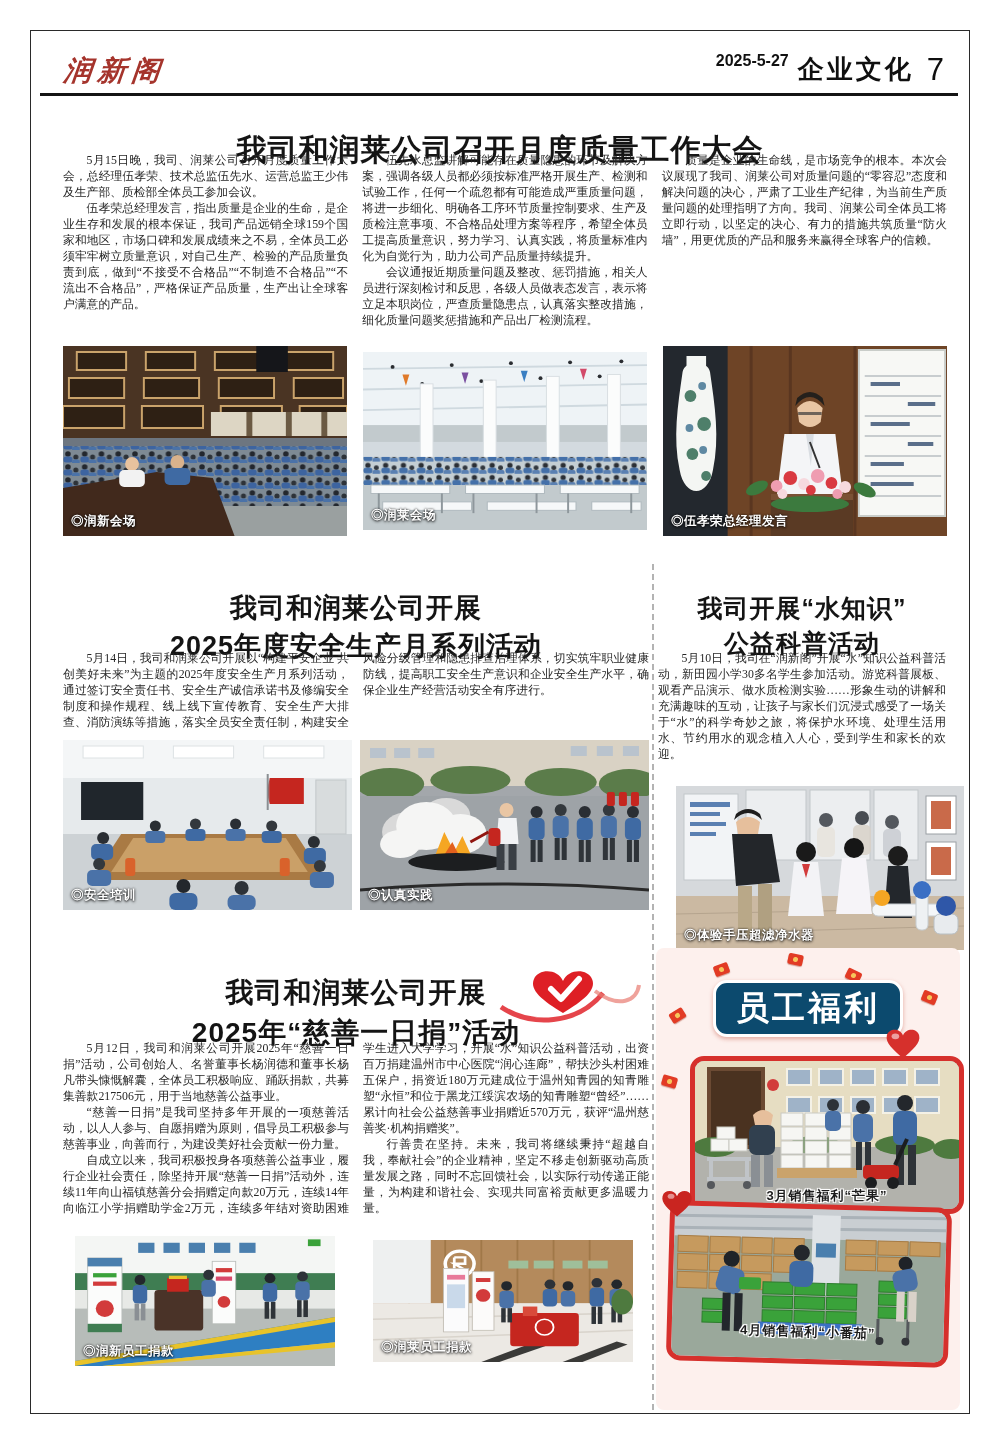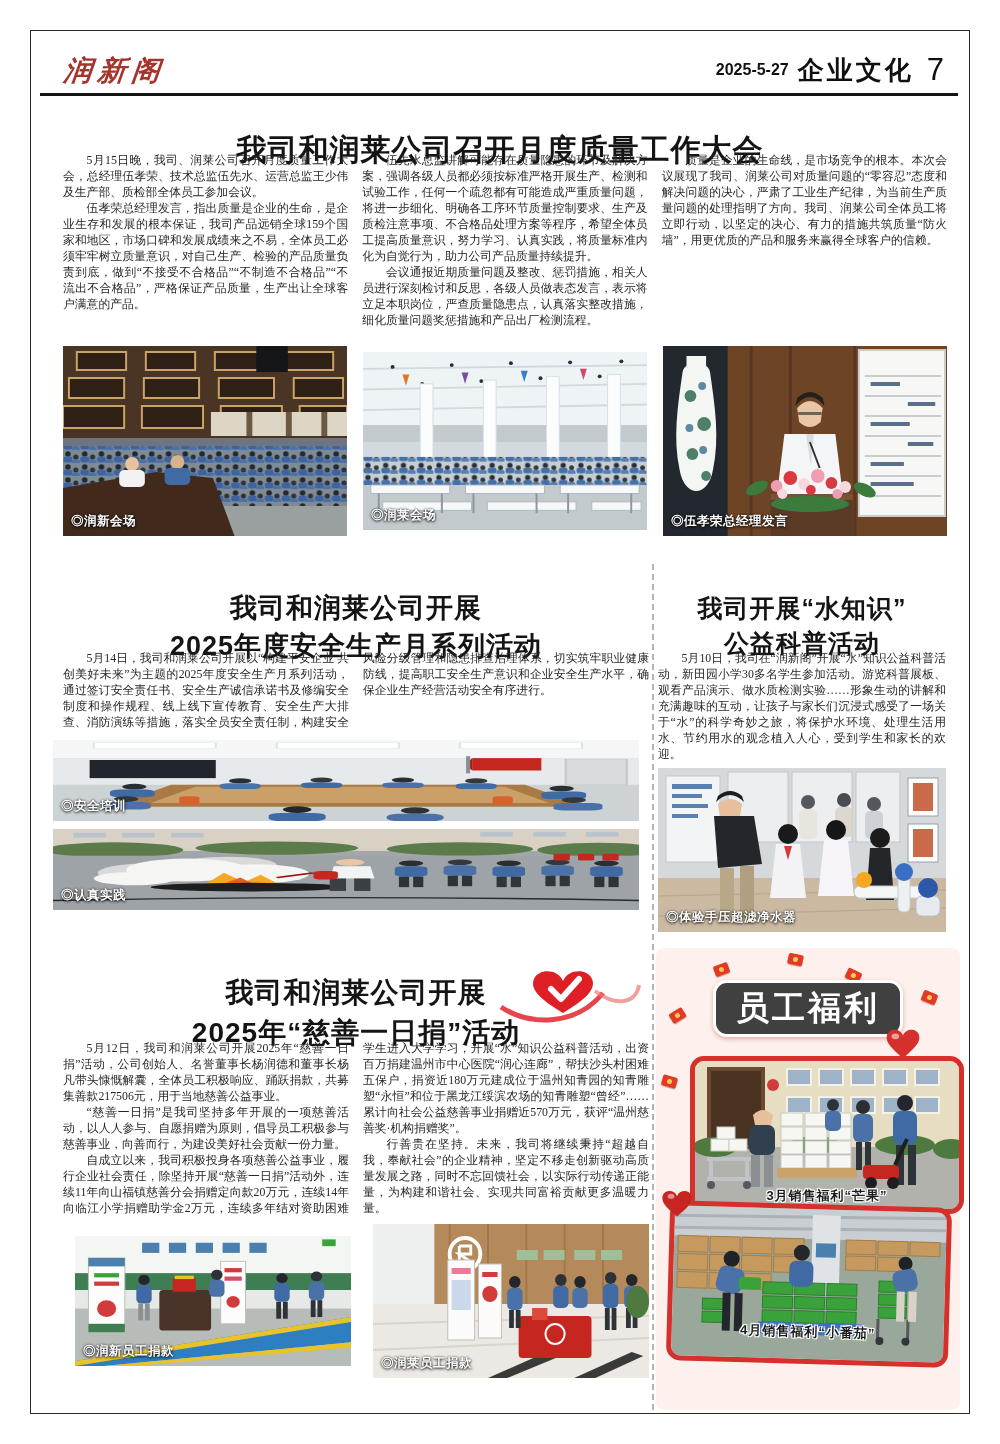--- a/index.html
+++ b/index.html
@@ -3,21 +3,21 @@
 <meta charset="utf-8">
 <style>
   html,body{margin:0;padding:0;background:#e9e9e9;}
   .page{position:relative;width:1000px;height:1444px;background:#ffffff;margin:0 auto;overflow:hidden;
         font-family:"Liberation Sans",sans-serif;color:#1d1d1d;}
   .frame{position:absolute;left:30px;top:30px;width:938px;height:1382px;border:1px solid #2a2a2a;}
 
   
   .masthead-logo{position:absolute;left:64px;top:52px;font-family:"Liberation Serif",serif;
     font-style:italic;font-weight:700;font-size:28px;color:#a5342c;letter-spacing:6px;transform:skewX(-6deg);}
-  .head-right{position:absolute;right:56px;top:52px;display:flex;align-items:center;gap:9px;}
+  .head-right{position:absolute;right:56px;top:52px;display:flex;align-items:flex-start;gap:9px;}
   .head-date{font-size:16px;font-weight:600;color:#111;}
   .head-section{font-size:26px;font-weight:800;letter-spacing:3px;color:#0f0f0f;}
   .head-pageno{font-size:31px;font-weight:500;color:#0f0f0f;margin-left:4px;}
   .head-rule{position:absolute;left:40px;top:93px;width:918px;height:3px;background:#141414;}
 
   
   .headline{font-weight:900;color:#141414;text-align:center;letter-spacing:1px;
     font-family:"Liberation Sans",sans-serif;}
   .bodytext{font-family:"Liberation Serif",serif;font-size:11.8px;line-height:16px;
     text-align:justify;color:#262626;overflow:hidden;column-fill:auto;}
@@ -27,42 +27,42 @@
   #a1-headline{position:absolute;left:0;top:110px;width:100%;font-size:30px;}
   #a1-body{position:absolute;left:63px;top:152px;width:884px;height:189px;column-count:3;column-gap:14px;}
   #a1-photos{position:absolute;left:63px;top:346px;width:884px;height:190px;display:flex;gap:10px;}
 
   
   .v-divider{position:absolute;left:652px;top:564px;height:846px;border-left:2px dashed #b3b3b3;}
 
   
   #a2-headline{position:absolute;left:63px;top:567px;width:586px;font-size:27px;line-height:38px;}
   #a2-body{position:absolute;left:63px;top:650px;width:586px;height:86px;column-count:2;column-gap:14px;}
-  #a2-photos{position:absolute;left:53px;top:740px;width:586px;height:170px;display:flex;gap:8px;flex-direction:column;}
+  #a2-photos{position:absolute;left:63px;top:740px;width:586px;height:170px;display:flex;gap:8px;}
 
   
   #a3-headline{position:absolute;left:658px;top:570px;width:288px;font-size:25px;line-height:35px;}
   #a3-body{position:absolute;left:658px;top:650px;width:288px;height:114px;}
   #a3-photo{position:absolute;left:658px;top:768px;width:288px;height:164px;}
 
   
   #a4-headline{position:absolute;left:63px;top:950px;width:586px;font-size:28px;line-height:40px;}
   #a4-heart{position:absolute;left:428px;top:-10px;width:150px;height:66px;}
   #a4-body{position:absolute;left:63px;top:1040px;width:586px;height:178px;column-count:2;column-gap:14px;}
   #a4-photos{position:absolute;left:63px;top:1224px;width:586px;height:154px;display:flex;gap:10px;}
 
   
   .photo{position:relative;overflow:hidden;background:#737373;flex:1;}
   .photo svg{position:absolute;inset:0;width:100%;height:100%;display:block;}
   .caption{position:absolute;left:8px;bottom:6px;color:#fff;font-size:12.5px;font-weight:700;
     letter-spacing:.5px;text-shadow:0 1px 3px rgba(0,0,0,.9),0 0 2px rgba(0,0,0,.7);white-space:nowrap;}
 
   
   #benefits{position:absolute;left:656px;top:948px;width:304px;height:462px;background:#fdf0ed;border-radius:8px;}
-  #benefits-banner{position:absolute;left:50%;transform:translateX(-50%);top:32px;background:#404040;
+  #benefits-banner{position:absolute;left:50%;transform:translateX(-50%);top:32px;background:#0c4a6e;
     color:#fff;font-size:33px;font-weight:900;letter-spacing:3px;padding:3px 20px;border-radius:14px;
     border:3px solid #ffffff;box-shadow:0 2px 4px rgba(180,40,20,.35);white-space:nowrap;}
   .bene-photo{position:absolute;border:5px solid #d6302c;border-radius:14px;overflow:hidden;background:#cfcfcf;}
   .bene-photo svg{position:absolute;inset:0;width:100%;height:100%;display:block;}
   #bene-photo-1{left:18px;top:92px;width:264px;height:148px;}
   #bene-photo-2{left:12px;top:256px;width:272px;height:150px;transform:rotate(1.6deg);}
   .bene-caption{position:absolute;left:0;bottom:4px;width:100%;text-align:center;font-size:13px;font-weight:800;
     color:#1c1c1c;letter-spacing:1px;
     text-shadow:-1px -1px 0 #fff,1px -1px 0 #fff,-1px 1px 0 #fff,1px 1px 0 #fff,0 0 3px #fff;}
   .deco-heart{position:absolute;z-index:5;}
@@ -403,21 +403,21 @@
     </figure>
   </div>
 
   <h2 id="a3-headline" class="headline">
     <span style="display:block">我司开展“水知识”</span>
     <span style="display:block">公益科普活动</span>
   </h2>
   <div id="a3-body" class="bodytext">
     <p>5月10日，我司在“润新阁”开展“水”知识公益科普活动，新田园小学30多名学生参加活动。游览科普展板、观看产品演示、做水质检测实验……形象生动的讲解和充满趣味的互动，让孩子与家长们沉浸式感受了一场关于“水”的科学奇妙之旅，将保护水环境、处理生活用水、节约用水的观念植入人心，受到学生和家长的欢迎。</p>
   </div>
-  <figure id="a3-photo" class="photo" style="margin:0">
+  <figure id="a3-photo" class="photo" style="margin:18px">
     <svg viewBox="0 0 288 164" preserveAspectRatio="none">
       <rect width="288" height="164" fill="#d6d9dc"></rect>
       <g fill="#eceef0" stroke="#c2c7ca">
           <rect x="70" y="4" width="60" height="70"></rect>
           <rect x="134" y="4" width="60" height="70"></rect>
           <rect x="198" y="4" width="44" height="70"></rect>
         </g>
       <rect x="8" y="8" width="54" height="86" fill="#f2f4f6" stroke="#c2c7ca"></rect>
       <g fill="#5a80b2">
           <rect x="14" y="16" width="40" height="5"></rect>
@@ -537,21 +537,21 @@
             <rect x="217" y="78" width="5" height="20" fill="#2e3338"></rect>
           <circle cx="252" cy="48" r="6" fill="#2d3238"></circle>
             <rect x="244" y="54" width="16" height="22" rx="5" fill="#4a72a8"></rect>
             <rect x="246" y="76" width="5" height="20" fill="#2e3338"></rect>
             <rect x="253" y="76" width="5" height="20" fill="#2e3338"></rect>
         </g>
       </svg>
       <figcaption class="caption">◎润新员工捐款</figcaption>
     </figure>
 
-    <figure class="photo" style="margin:0">
+    <figure class="photo" style="margin:16px">
       <svg viewBox="0 0 288 154" preserveAspectRatio="none">
         <rect width="288" height="154" fill="#ece9e4"></rect>
         <rect width="288" height="80" fill="#b48a5c"></rect>
         <g stroke="#a07848" stroke-width="2">
             <line x1="40" y1="0" x2="40" y2="80"></line>
             <line x1="80" y1="0" x2="80" y2="80"></line>
             <line x1="120" y1="0" x2="120" y2="80"></line>
             <line x1="160" y1="0" x2="160" y2="80"></line>
             <line x1="200" y1="0" x2="200" y2="80"></line>
             <line x1="240" y1="0" x2="240" y2="80"></line>

